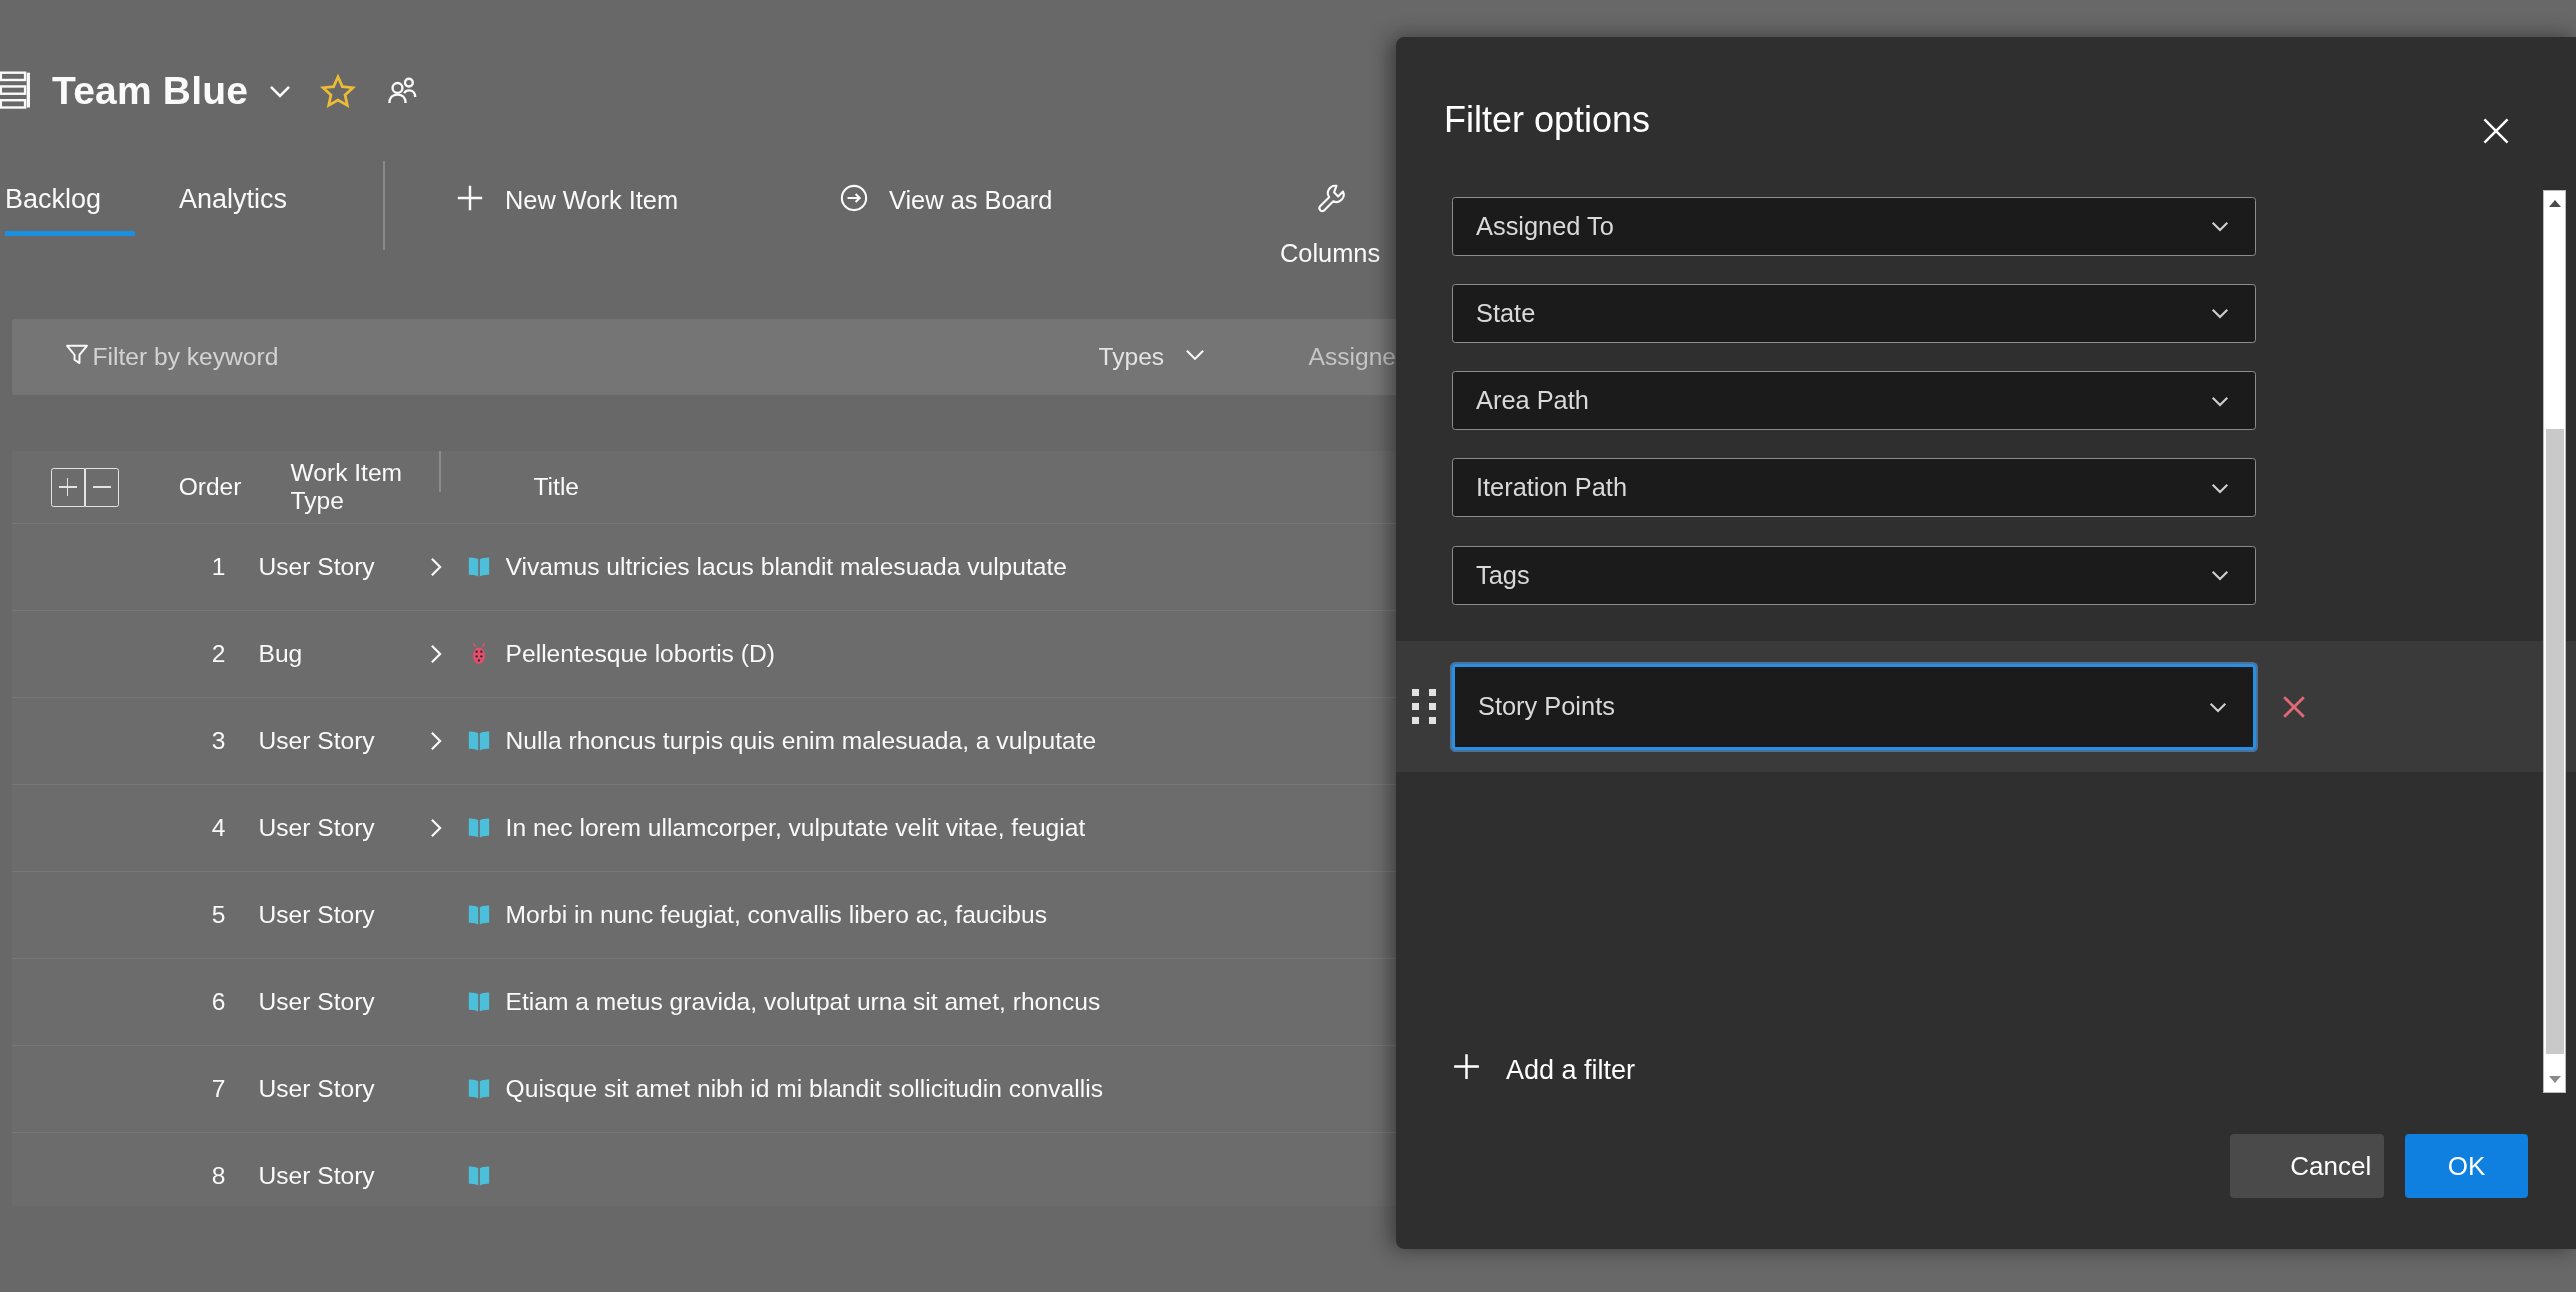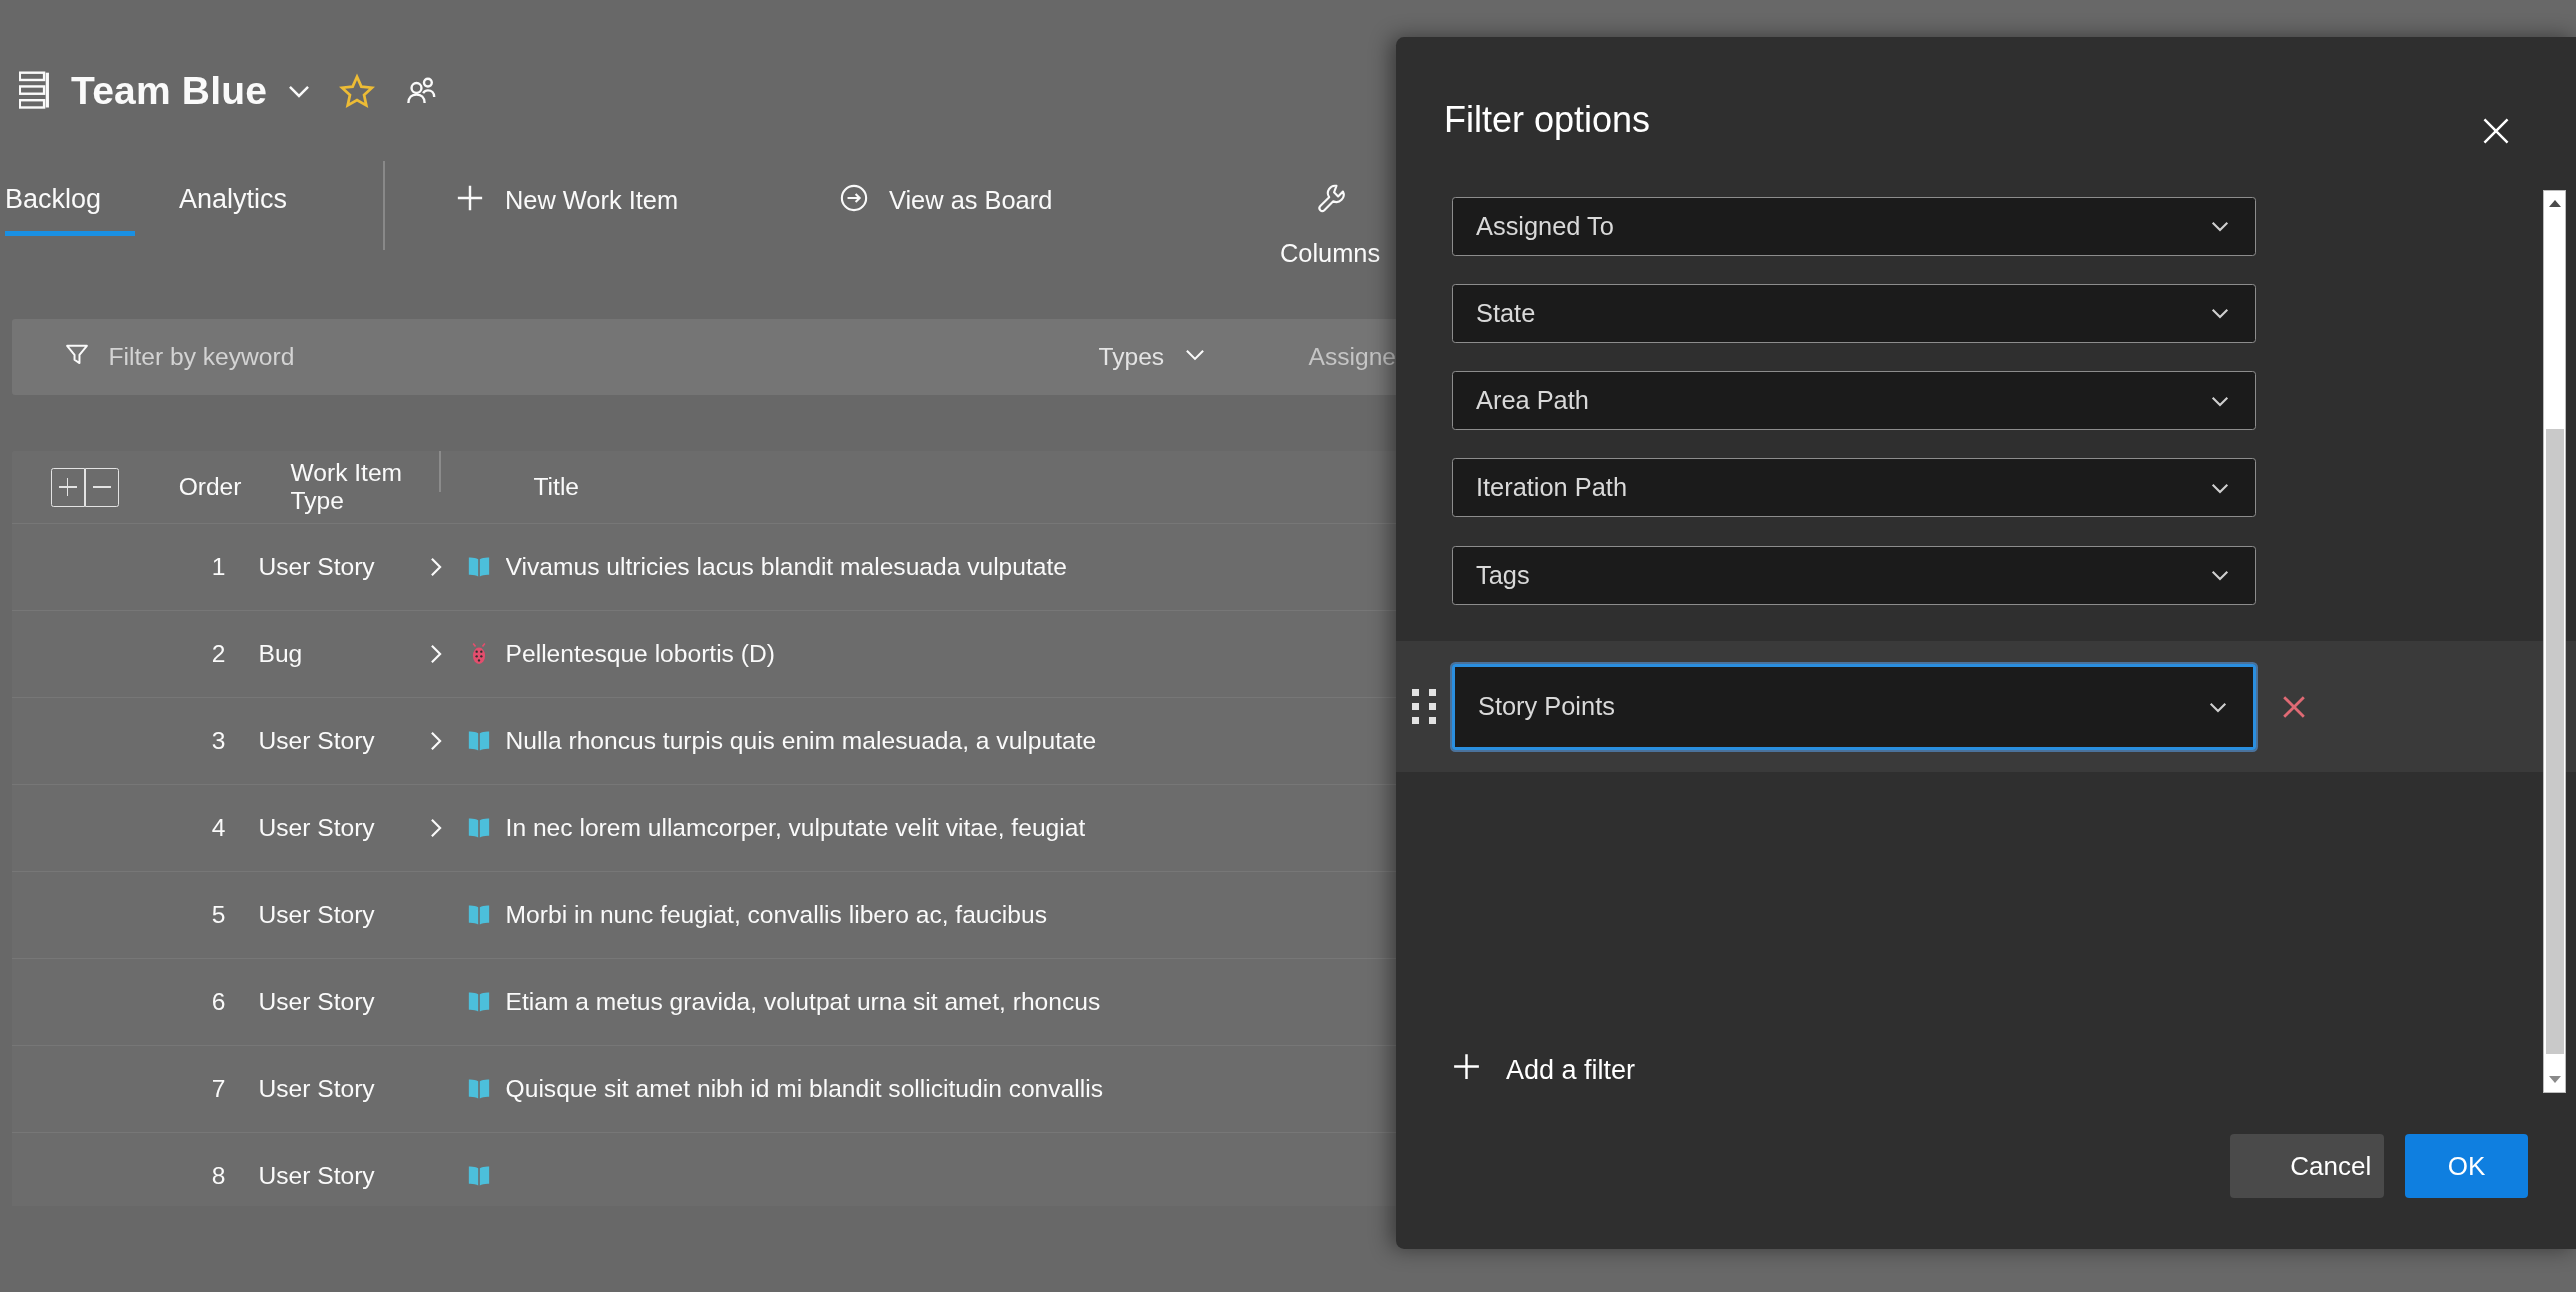--- a/index.html
+++ b/index.html
@@ -16,21 +16,21 @@
     background: #6b6b6b;
     color: #ffffff;
   }
 
   
   .page-header {
     position: absolute; left: 0; top: 0; right: 0; height: 174px;
     background: #6b6b6b;
   }
   .team-row {
-    position: absolute; left: 19px; top: 71px;
+    position: absolute; left: 0; top: 71px;
     display: flex; align-items: center; gap: 0;
   }
   .backlog-glyph { width: 34px; height: 39px; margin-right: 18px; }
   .team-name {
     font-size: 39px; font-weight: 600; letter-spacing: 0.2px;
     color: #ffffff; line-height: 1;
   }
   .team-chevron { margin-left: 18px; display:flex; align-items:center; }
   .star-icon { margin-left: 26px; display:flex; align-items:center; }
   .people-icon { margin-left: 28px; display:flex; align-items:center; }
@@ -63,21 +63,21 @@
   .cmd-columns { left: 1280px; flex-direction: column; }
 
   
   .filterbar {
     position: absolute; left: 11.5px; top: 319px; right: 0; height: 76px;
     background: #787878;
     border-radius: 3.3px 0 0 3.3px;
     display: flex; align-items: center;
   }
   .filter-keyword {
-    display: flex; align-items: center; gap: 18px;
+    display: flex; align-items: center; gap: 2px;
     margin-left: 51px; font-size: 24.6px; color: #d8d8d8;
   }
   .filter-pill {
     position: absolute; display: flex; align-items: center; gap: 18px;
     font-size: 24.6px; color: #e9e9e9; white-space: nowrap;
   }
   .pill-types { left: 1087px; }
   .pill-assigned { left: 1297px; color: #c9c9c9; }
 
   

